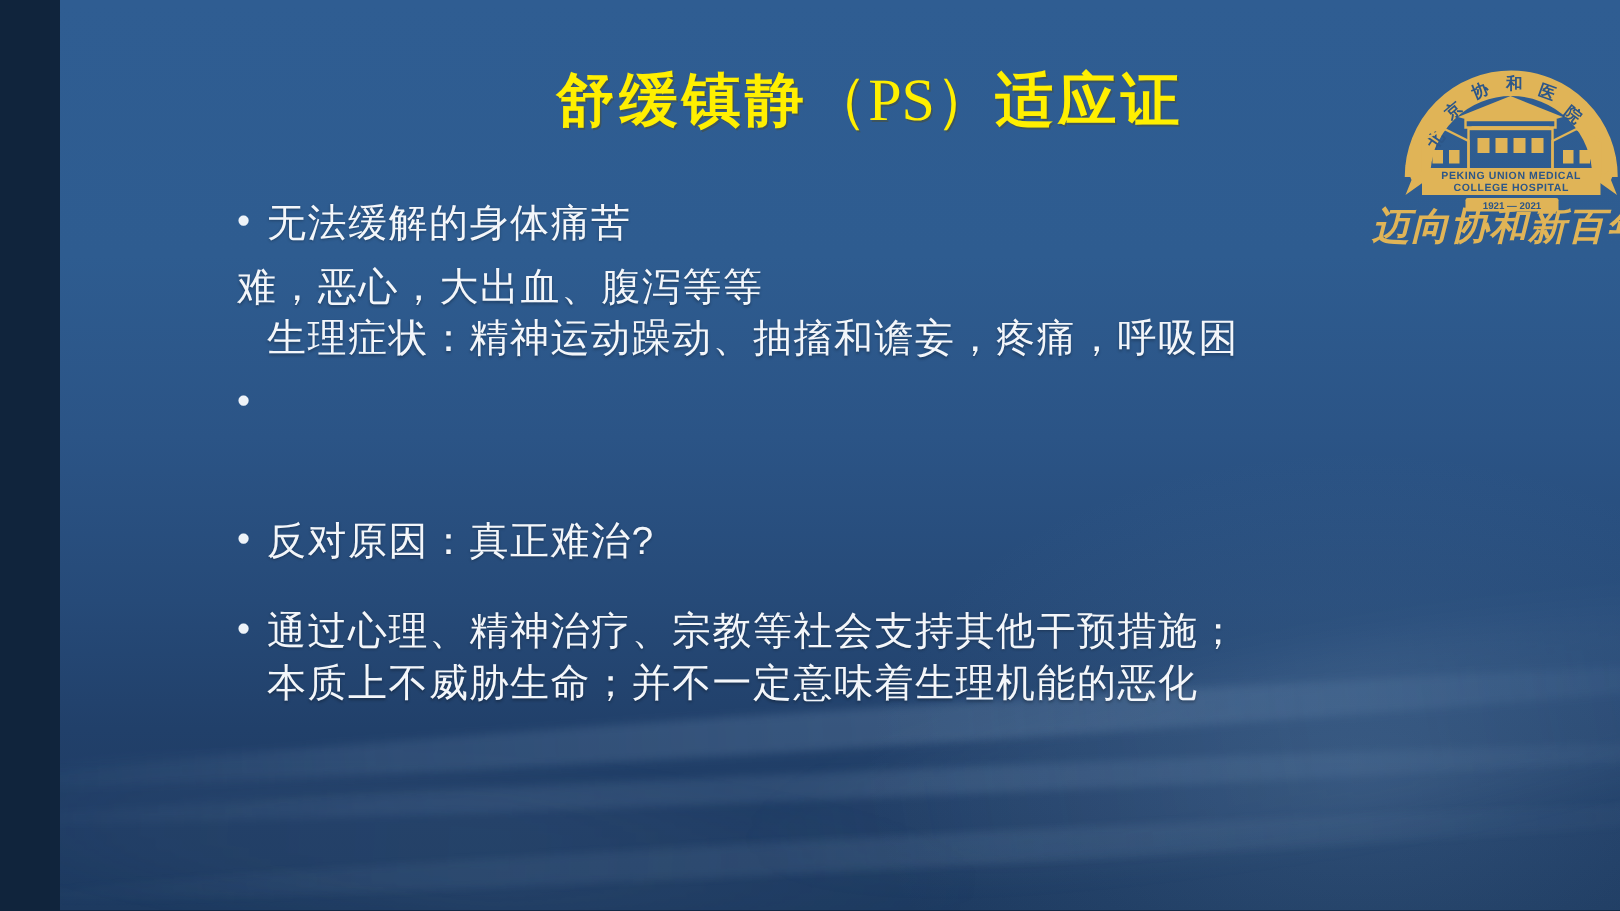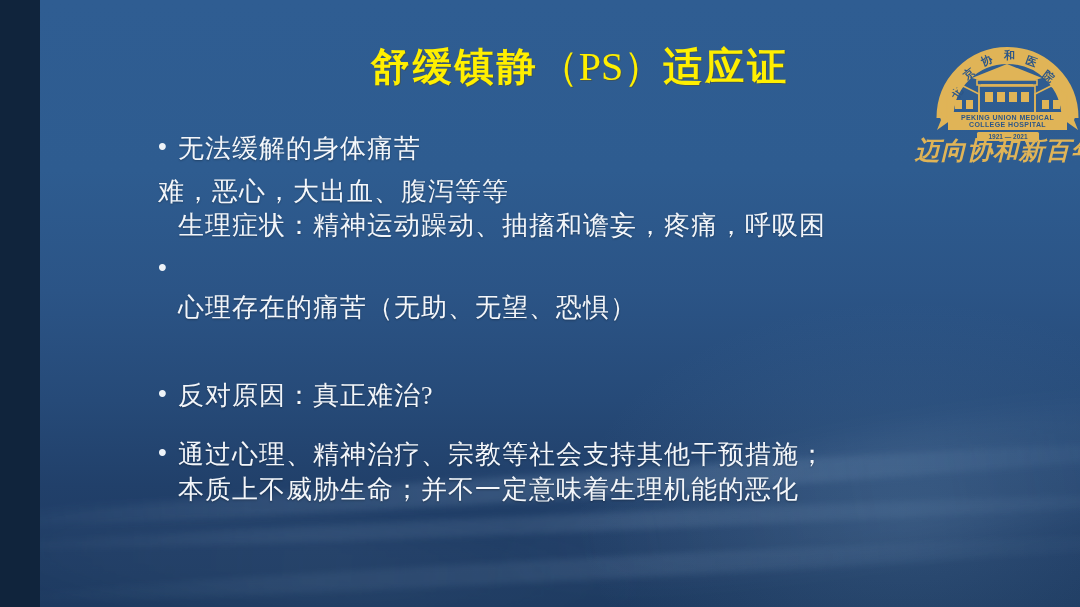--- a/index.html
+++ b/index.html
@@ -154,21 +154,20 @@
     width: 20px;
     color: #eef3f8;
     font-size: 25px;
     line-height: 1;
     transform: translateY(-2px);
   }
   .bullet-text {
     font-size: 26px;
     letter-spacing: 1px;
     text-shadow: 0 1px 2px rgba(0,0,0,0.30);
-    font-family: Liberation Serif, serif;
   }
   .sub-line {
     font-size: 26px;
     letter-spacing: 1px;
     line-height: 1.33;
     padding-left: 8px;
     text-indent: 12px;
     text-shadow: 0 1px 2px rgba(0,0,0,0.30);
   }
   .sub-line.noindent { text-indent: 0; padding-left: 20px; }
@@ -257,21 +256,20 @@
       <div class="sub-line">生理症状：精神运动躁动、抽搐和谵妄，疼痛，呼吸困</div>
     </div>
 
     <div class="gap-md"></div>
 
     <div class="blk">
       <div class="bullet-row">
         <span class="bullet-dot">•</span>
       </div>
       <div class="gap-sm"></div>
-      <div class="sub-line">心理存在的痛苦（无助、无望、恐惧）</div>
     </div>
 
     <div class="gap-xl"></div>
 
     <div class="blk">
       <div class="bullet-row">
         <span class="bullet-dot">•</span>
         <span class="bullet-text">反对原因：真正难治?</span>
       </div>
     </div>

